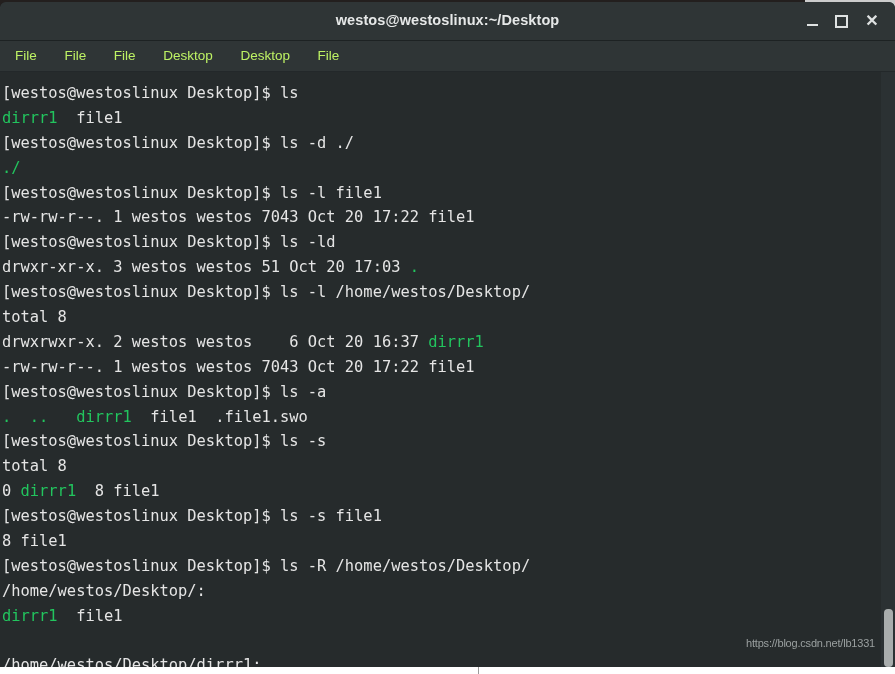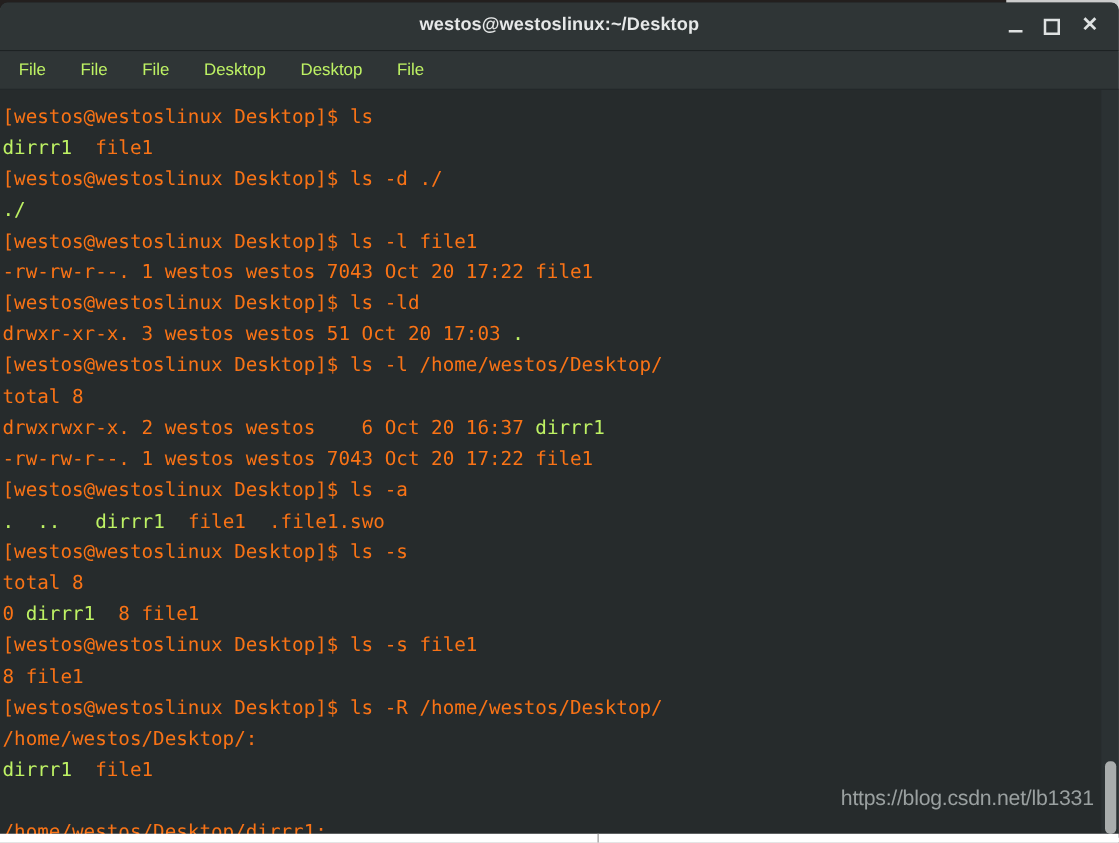--- a/index.html
+++ b/index.html
@@ -125,22 +125,22 @@
     top: 9px;
     right: 16px;
     color: #d6d9d9;
     font-family: "DejaVu Sans Mono", "Liberation Mono", monospace;
     font-size: 15.4px;
     line-height: 24.9px;
     white-space: pre;
     letter-spacing: 0px;
   }
   .ln { height: 24.9px; }
-  .blue { color: #bef264; }
-  .plain { color: #f97316; }
+  .blue { color: #22c55e; }
+  .plain { color: #e5e5e5; }
 
   
   #scrollbar-track {
     position: absolute;
     right: 0;
     top: 0;
     width: 14px;
     height: 599px;
     background: #2b3133;
   }
@@ -154,21 +154,21 @@
     border-radius: 4px;
   }
 
   
   #watermark {
     position: absolute;
     right: 20px;
     bottom: 22px;
     color: #9aa0a0;
     font-family: "Liberation Sans", sans-serif;
-    font-size: 17px;
+    font-size: 11px;
     letter-spacing: -0.2px;
     pointer-events: none;
   }
 
   
   #bottom-strip {
     position: absolute;
     left: 0;
     bottom: 0;
     width: 895px;

